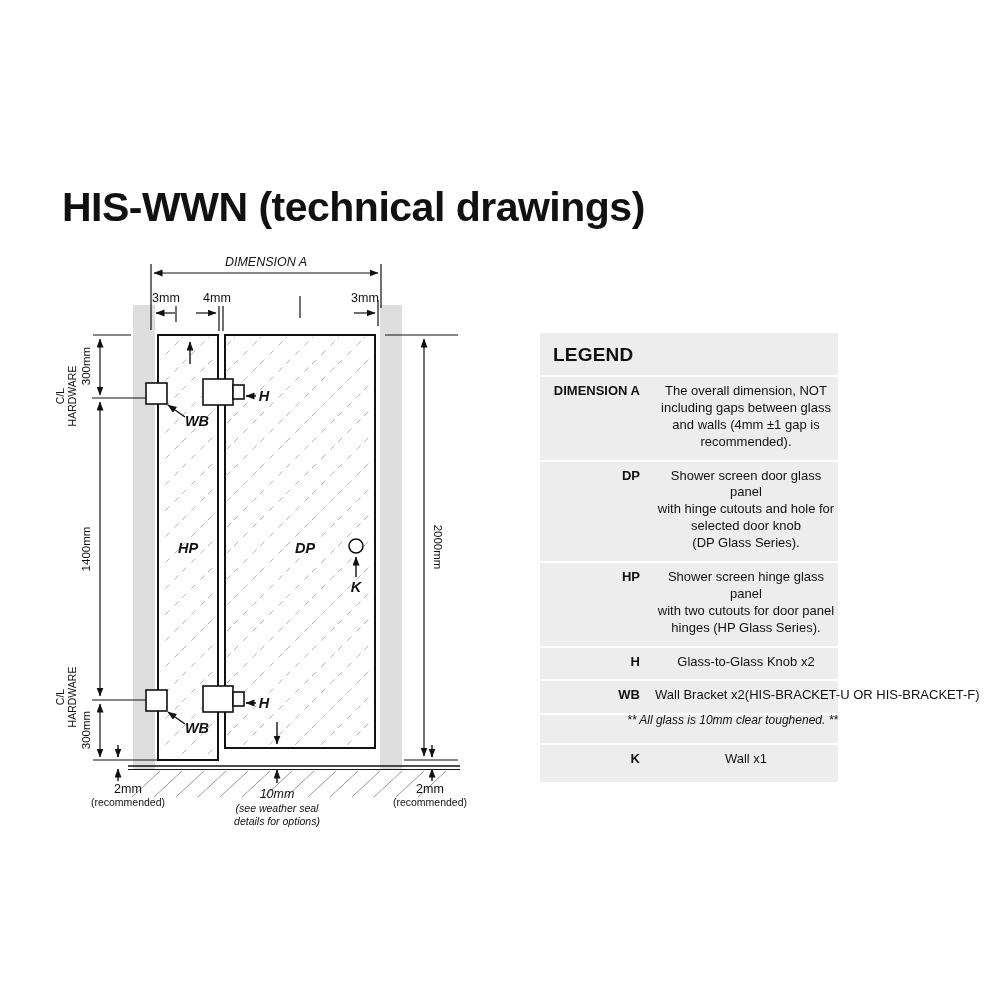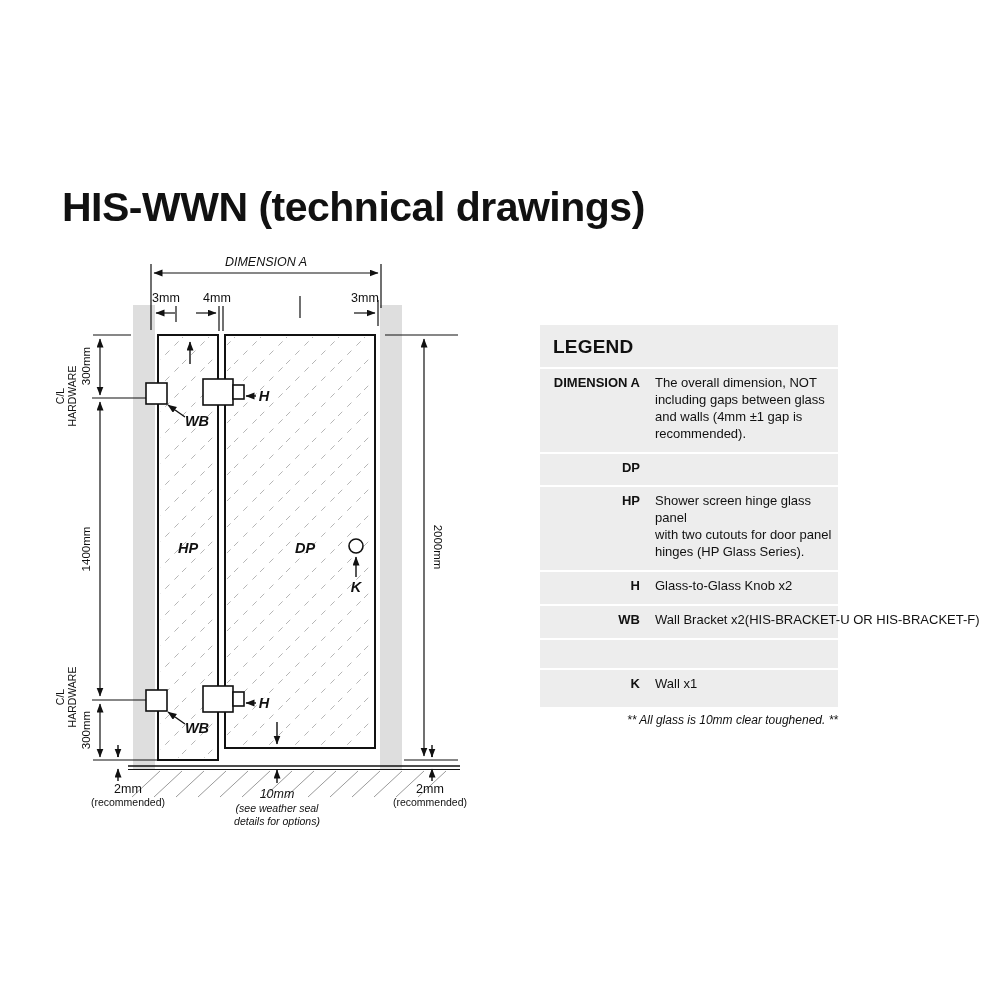--- a/index.html
+++ b/index.html
@@ -5,25 +5,25 @@
   html,body{margin:0;padding:0;background:#fff;}
   body{width:1000px;height:1000px;position:relative;font-family:"Liberation Sans",sans-serif;color:#111;}
   .page-title{position:absolute;left:62px;top:184px;font-size:41px;font-weight:bold;letter-spacing:-0.5px;white-space:nowrap;}
   svg{position:absolute;left:0;top:0;}
   svg text{font-family:"Liberation Sans",sans-serif;fill:#111;}
   .dim{font-size:12.5px;}
   .dim-v{font-size:11.5px;}
   .dim-sm{font-size:10.5px;}
   .lbl{font-size:14.5px;font-weight:bold;font-style:italic;}
   .ital{font-style:italic;}
-  .legend-box{position:absolute;left:540px;top:325px;width:298px;background:#ededed;}
+  .legend-box{position:absolute;left:540px;top:333px;width:298px;background:#ededed;}
   .legend-header{font-size:19px;font-weight:bold;padding:11px 0 9px 13px;letter-spacing:0.2px;}
   .legend-row{display:flex;border-top:2px solid #fff;padding:6px 0 9px 0;min-height:13px;}
   .legend-term{width:100px;text-align:right;font-weight:bold;font-size:13px;flex:none;line-height:1.3;}
-  .legend-desc{margin-left:15px;width:182px;font-size:13px;line-height:1.3;white-space:pre-line;}
+  .legend-desc{margin-left:15px;width:182px;font-size:13px;line-height:1.3;white-space:pre-line;text-align:center;}
   .legend-desc.nowrap{white-space:nowrap;overflow:visible;}
   .legend-footnote{position:absolute;left:540px;top:713px;width:298px;text-align:right;font-size:12px;font-style:italic;}
 </style>
 </head>
 <body>
 
 <div class="page-title">HIS-WWN (technical drawings)</div>
 
 <svg width="1000" height="1000" viewBox="0 0 1000 1000">
   <defs>
@@ -182,20 +182,24 @@
   <div class="legend-header">LEGEND</div>
   <div class="legend-row">
     <div class="legend-term">DIMENSION A</div>
     <div class="legend-desc">The overall dimension, NOT
 including gaps between glass
 and walls (4mm ±1 gap is
 recommended).</div>
   </div>
   <div class="legend-row">
     <div class="legend-term">DP</div>
+    <div class="legend-desc">Shower screen door glass panel
+with hinge cutouts and hole for
+selected door knob
+(DP Glass Series).</div>
   </div>
   <div class="legend-row">
     <div class="legend-term">HP</div>
     <div class="legend-desc">Shower screen hinge glass panel
 with two cutouts for door panel
 hinges (HP Glass Series).</div>
   </div>
   <div class="legend-row">
     <div class="legend-term">H</div>
     <div class="legend-desc">Glass-to-Glass Knob x2</div>

